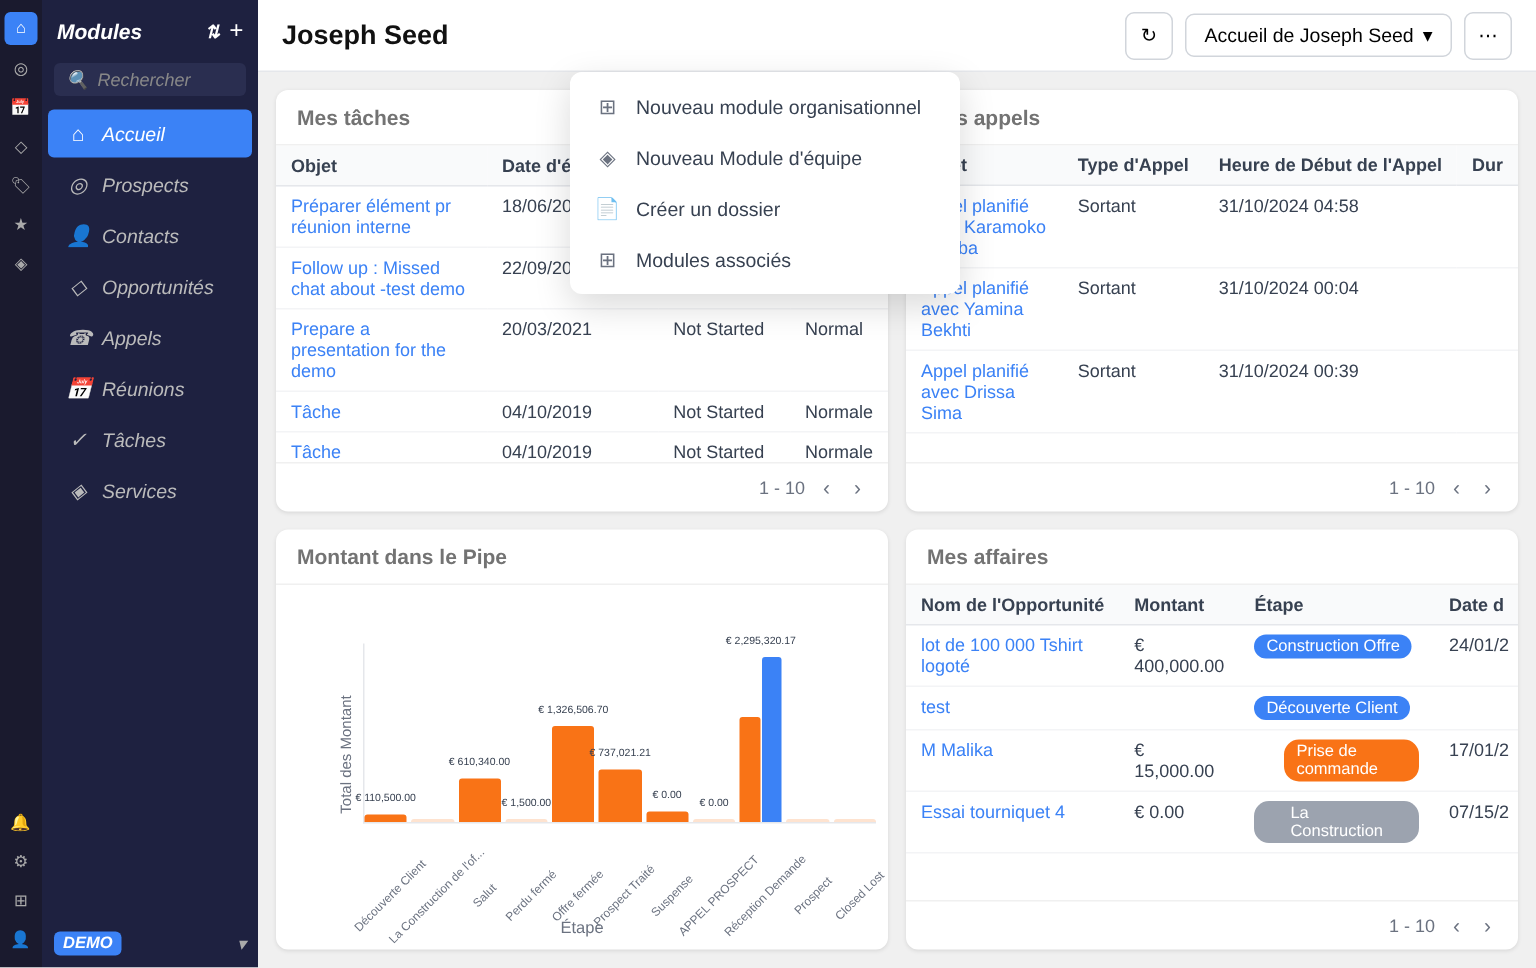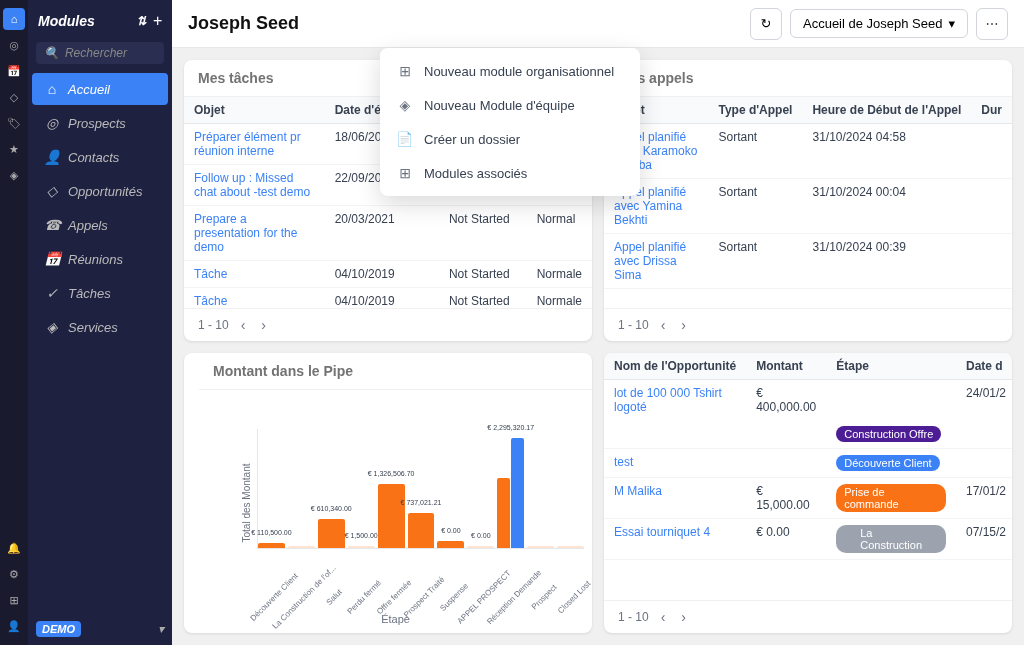--- a/index.html
+++ b/index.html
@@ -186,38 +186,38 @@
       border-bottom: 1px solid #f3f4f6;
       color: #374151;
       vertical-align: top;
     }
     .link-text { color: #3b82f6; cursor: pointer; }
     .card-footer {
       padding: 6px 14px;
       border-top: 1px solid #f0f0f0;
       display: flex;
       align-items: center;
+      justify-content: flex-end;
       gap: 8px;
       font-size: 12px;
       color: #6b7280;
       flex-shrink: 0;
     }
     .nav-btn {
       border: none;
       background: none;
       cursor: pointer;
       color: #6b7280;
       font-size: 14px;
       padding: 2px 4px;
     }
 
     
     .chart-card {
       grid-column: 1;
-      padding-left: 15px;
     }
     .chart-area {
       flex: 1;
       padding: 8px;
       display: flex;
       flex-direction: column;
     }
     .chart-container {
       flex: 1;
       display: flex;
@@ -583,47 +583,48 @@
                 <div class="bar bar-orange" style="height:2px;opacity:0.2;"></div>
                 <div class="bar-label">Closed Lost</div>
               </div>
             </div>
         </div>
         <div class="chart-x-label">Étape</div>
       </div>
     </div>
 
     <div class="card affaires-card">
+      <div class="card-header">Mes affaires</div>
       <div class="card-table">
         <table>
           <thead>
             <tr>
               <th>Nom de l'Opportunité</th>
               <th>Montant</th>
               <th>Étape</th>
               <th>Date d</th>
             </tr>
           </thead>
           <tbody id="affaires-tbody">
               <tr>
     <td class="link-text">lot de 100 000 Tshirt logoté</td>
     <td>€ 400,000.00</td>
-    <td><span style="background:#4c1d95;color:white;border-radius:10px;padding:2px 8px;font-size:11px;display:inline-block;margin-top:40px;">Construction Offre</span></td>
+    <td><span style="background:#3b82f6;color:white;border-radius:10px;padding:2px 8px;font-size:11px;display:inline-block;">Construction Offre</span></td>
     <td>24/01/2</td>
   </tr>
               <tr>
     <td class="link-text">test</td>
     <td></td>
     <td><span style="background:#3b82f6;color:white;border-radius:10px;padding:2px 8px;font-size:11px;display:inline-block;">Découverte Client</span></td>
     <td></td>
   </tr>
               <tr>
     <td class="link-text">M Malika</td>
     <td>€ 15,000.00</td>
-    <td><span style="background:#f97316;color:white;border-radius:10px;padding:2px 8px;font-size:11px;display:inline-block;">Prise de commande</span></td>
+    <td><span style="background:#f97316;color:white;border-radius:10px;padding:2px 8px;font-size:11px;display:inline-block;margin-left:20px;">Prise de commande</span></td>
     <td>17/01/2</td>
   </tr>
               <tr>
     <td class="link-text">Essai tourniquet 4</td>
     <td>€ 0.00</td>
     <td><span style="background:#9ca3af;color:white;border-radius:10px;padding:2px 24px;font-size:11px;display:inline-block;">La Construction</span></td>
     <td>07/15/2</td>
   </tr>
             </tbody>
         </table>

